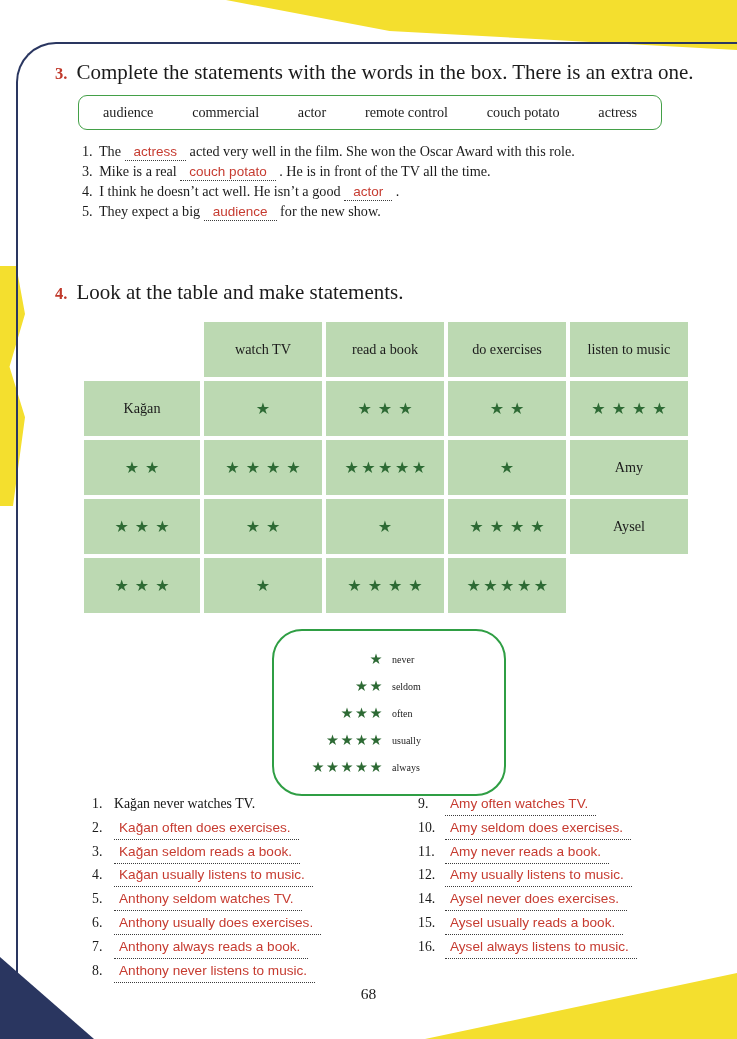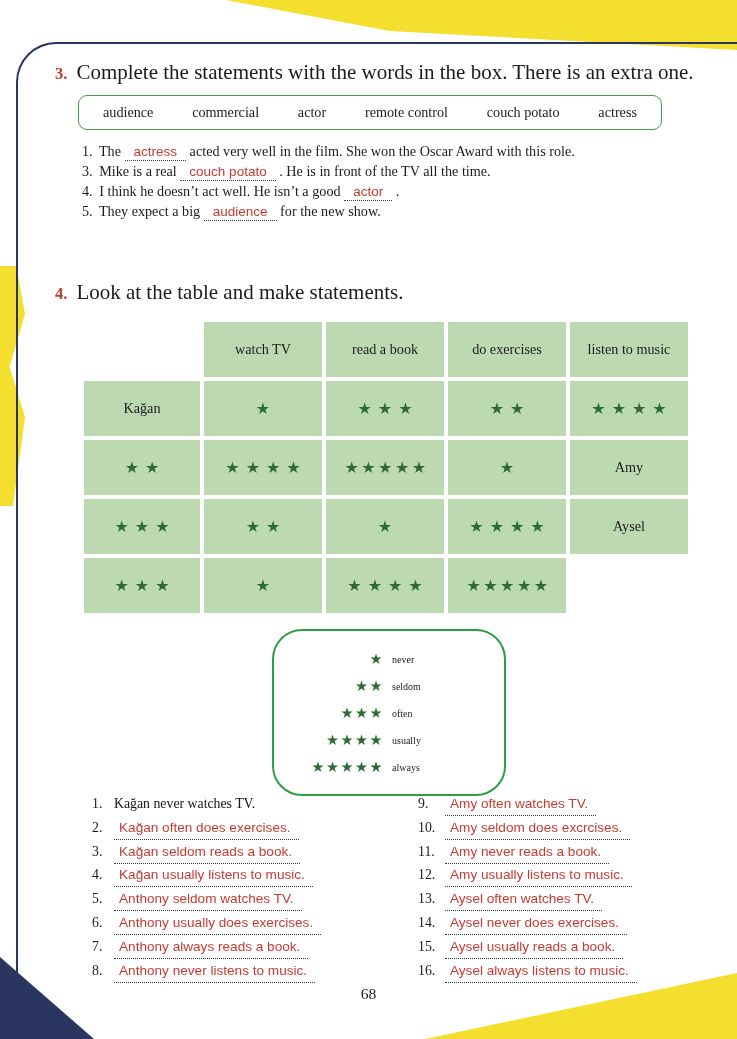--- a/index.html
+++ b/index.html
@@ -202,35 +202,31 @@
         <span class="text hand">Anthony never listens to music.</span>
       </div>
     </div>
   <div class="col right">
       <div class="stmt">
         <span class="snum2">9.</span>
         <span class="text hand">Amy often watches TV.</span>
       </div>
       <div class="stmt">
         <span class="snum2">10.</span>
-        <span class="text hand">Amy seldom does excrcises.</span>
+        <span class="text hand">Amy seldom does exercises.</span>
       </div>
       <div class="stmt">
         <span class="snum2">11.</span>
         <span class="text hand">Amy never reads a book.</span>
       </div>
       <div class="stmt">
         <span class="snum2">12.</span>
         <span class="text hand">Amy usually listens to music.</span>
       </div>
       <div class="stmt">
-        <span class="snum2">13.</span>
-        <span class="text hand">Aysel often watches TV.</span>
-      </div>
-      <div class="stmt">
         <span class="snum2">14.</span>
         <span class="text hand">Aysel never does exercises.</span>
       </div>
       <div class="stmt">
         <span class="snum2">15.</span>
         <span class="text hand">Aysel usually reads a book.</span>
       </div>
       <div class="stmt">
         <span class="snum2">16.</span>
         <span class="text hand">Aysel always listens to music.</span>

